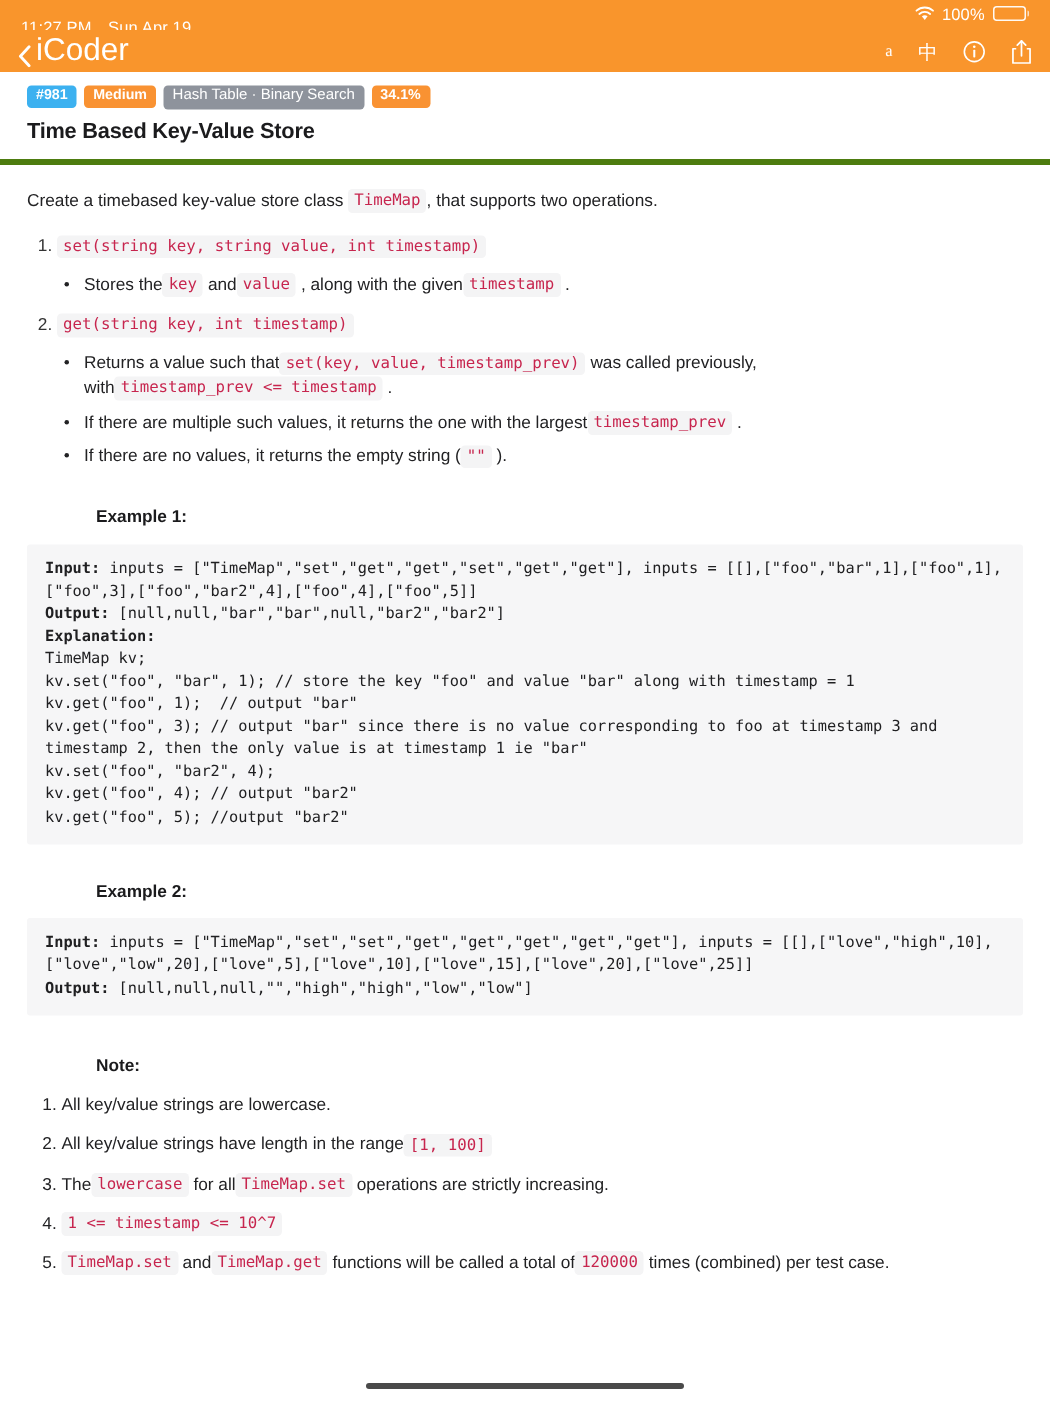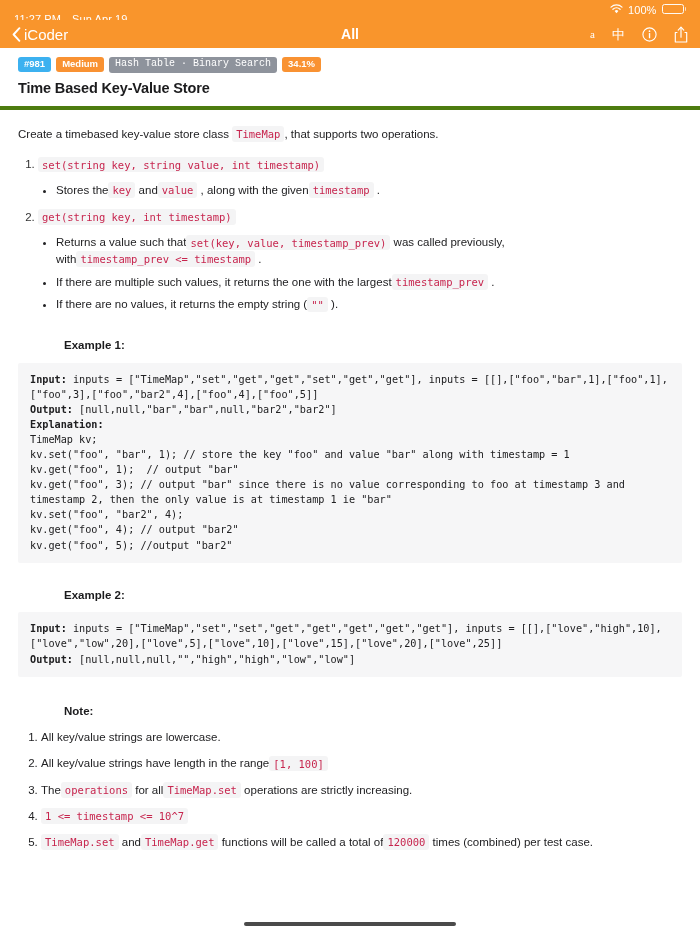--- a/index.html
+++ b/index.html
@@ -45,21 +45,21 @@
     height: 28px;
     background: #f9952c;
     display: flex;
     align-items: center;
     position: relative;
     padding: 0 12px;
     color: #ffffff;
   }
   .nav-back {
     display: flex; align-items: center; gap: 3px;
-    font-size: 15px; color: #ffffff;
+    font-size: 21px; color: #ffffff;
     cursor: pointer; z-index: 2;
   }
   .chev { display: inline-block; width: 9px; height: 15px; }
   .nav-title {
     position: absolute; left: 0; right: 0;
     text-align: center;
     font-size: 14px; font-weight: 600;
     pointer-events: none;
   }
   .nav-actions {
@@ -183,21 +183,20 @@
 <div class="nav-bar">
   <div class="nav-back">
     <span class="chev">
       <svg width="9" height="15" viewBox="0 0 9 15">
         <path d="M7.4 1.2 L1.6 7.5 L7.4 13.8" stroke="#fff" stroke-width="1.9" fill="none" stroke-linecap="round" stroke-linejoin="round"></path>
       </svg>
     </span>
     <span>iCoder</span>
   </div>
 
-  <div class="nav-title">All</div>
 
   <div class="nav-actions">
     <span class="nav-icon icon-a">a</span>
     <span class="nav-icon icon-cn">中</span>
     <span class="nav-icon">
       <svg width="15" height="15" viewBox="0 0 15 15">
         <circle cx="7.5" cy="7.5" r="6.6" stroke="#fff" stroke-width="1.1" fill="none"></circle>
         <circle cx="7.5" cy="4.2" r="0.85" fill="#fff"></circle>
         <rect x="6.85" y="6.1" width="1.35" height="5.2" fill="#fff" rx="0.5"></rect>
       </svg>
@@ -209,21 +208,21 @@
         <path d="M4.2 4.1 L7 1.2 L9.8 4.1" stroke="#fff" stroke-width="1.15" fill="none" stroke-linecap="round" stroke-linejoin="round"></path>
       </svg>
     </span>
   </div>
 </div>
 
 <div class="header">
   <div class="badges">
     <span class="badge" style="background: rgb(60, 177, 240);">#981</span>
     <span class="badge" style="background: rgb(249, 146, 50);">Medium</span>
-    <span class="badge gray" style="background: rgb(142, 147, 156); font-family: Liberation Mono, monospace;">Hash Table · Binary Search</span>
+    <span class="badge gray" style="background: rgb(142, 147, 156);">Hash Table · Binary Search</span>
     <span class="badge" style="background: rgb(249, 146, 50);">34.1%</span>
   </div>
   <div class="problem-title">Time Based Key-Value Store</div>
 </div>
 
 <div class="content">
 
   <p class="para">
     <span>Create a timebased key-value store class</span>
     <code>TimeMap</code><span>, that supports two operations.</span>
@@ -259,21 +258,21 @@
 kv.get("foo", 5); //output "bar2"</pre>
 
   <div class="section-head">Example 2:</div>
   <pre class="codeblock"><b>Input:</b> inputs = ["TimeMap","set","set","get","get","get","get","get"], inputs = [[],["love","high",10],["love","low",20],["love",5],["love",10],["love",15],["love",20],["love",25]]
 <b>Output:</b> [null,null,null,"","high","high","low","low"]</pre>
 
   <div class="section-head note">Note:</div>
   <ol class="notes">
       <li><span>All key/value strings are lowercase.</span></li>
       <li><span>All key/value strings have length in the range</span><code>[1, 100]</code></li>
-      <li><span>The</span><code>operations</code><span> for all</span><code>TimeMap.set</code><span> operations are strictly increasing.</span></li>
+      <li><span>The</span><code>lowercase</code><span> for all</span><code>TimeMap.set</code><span> operations are strictly increasing.</span></li>
       <li><code>1 &lt;= timestamp &lt;= 10^7</code></li>
       <li><code>TimeMap.set</code><span> and</span><code>TimeMap.get</code><span> functions will be called a total of</span><code>120000</code><span> times (combined) per test case.</span></li>
     </ol>
 </div>
 
 <div class="home-indicator-wrap">
   <div class="home-indicator"></div>
 </div>
 
 </body></html>

